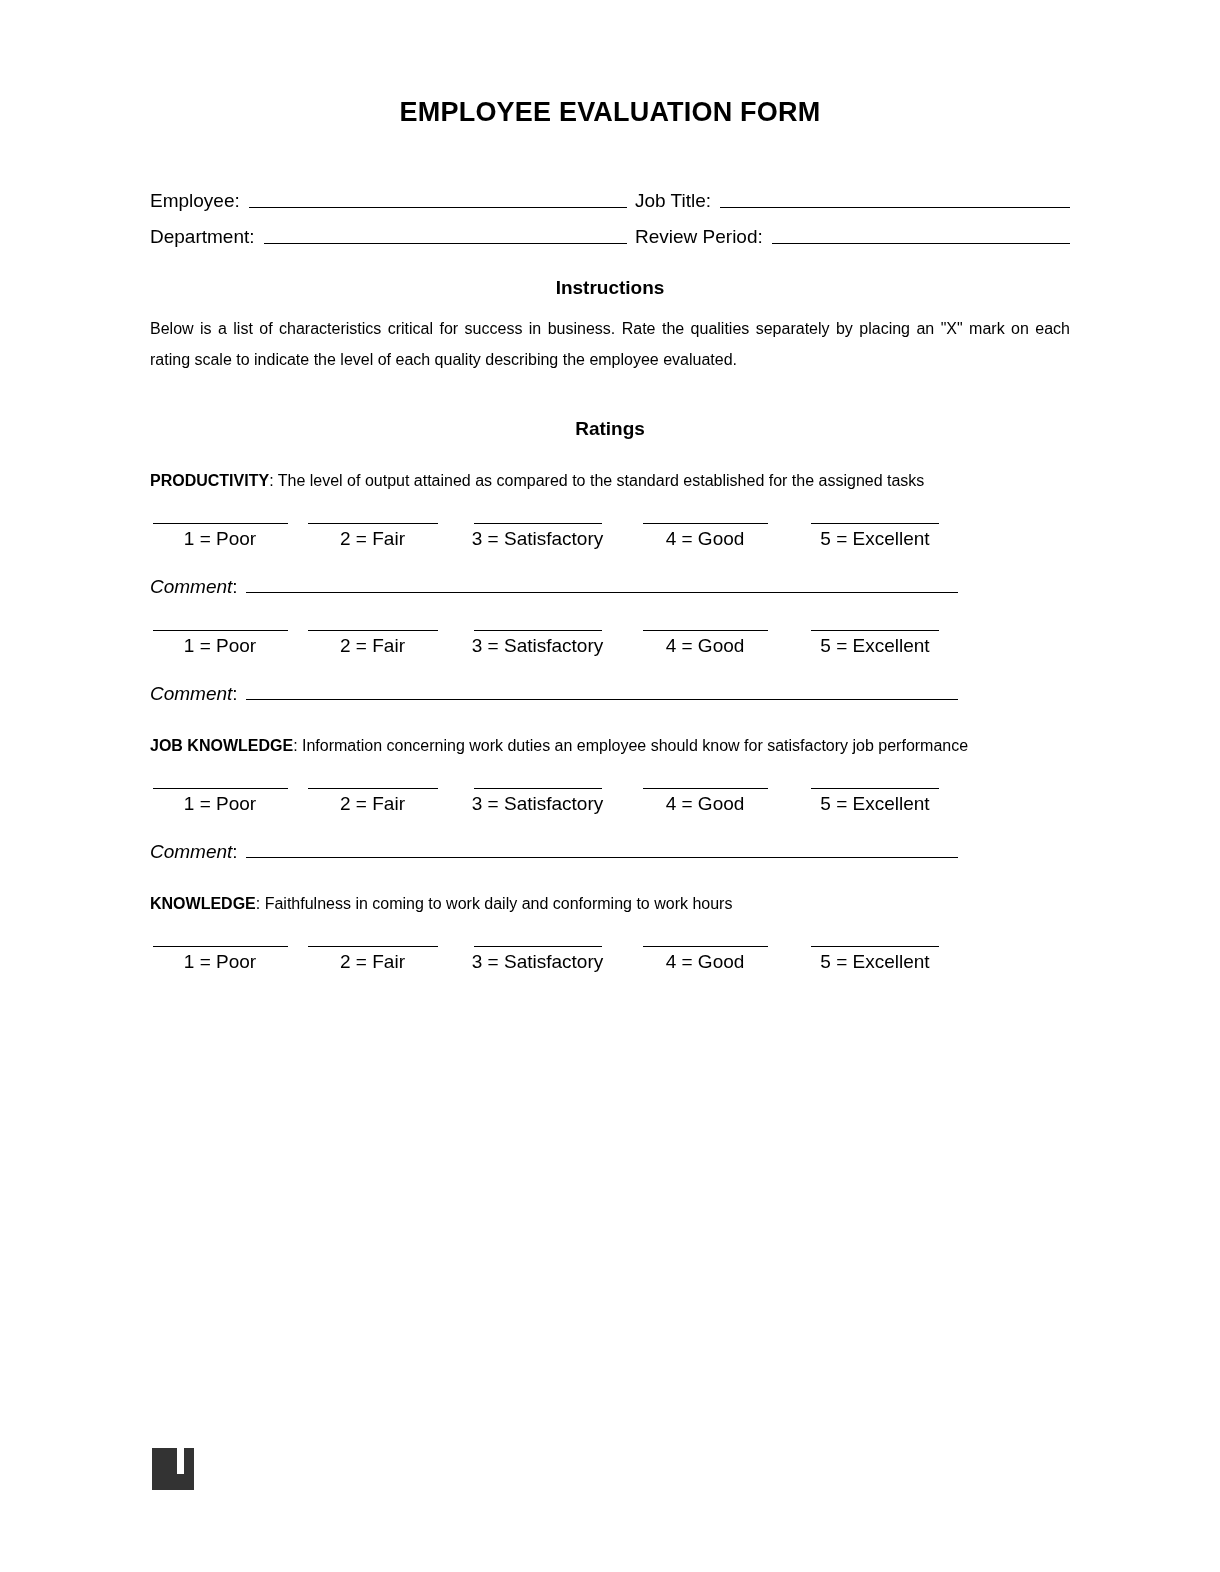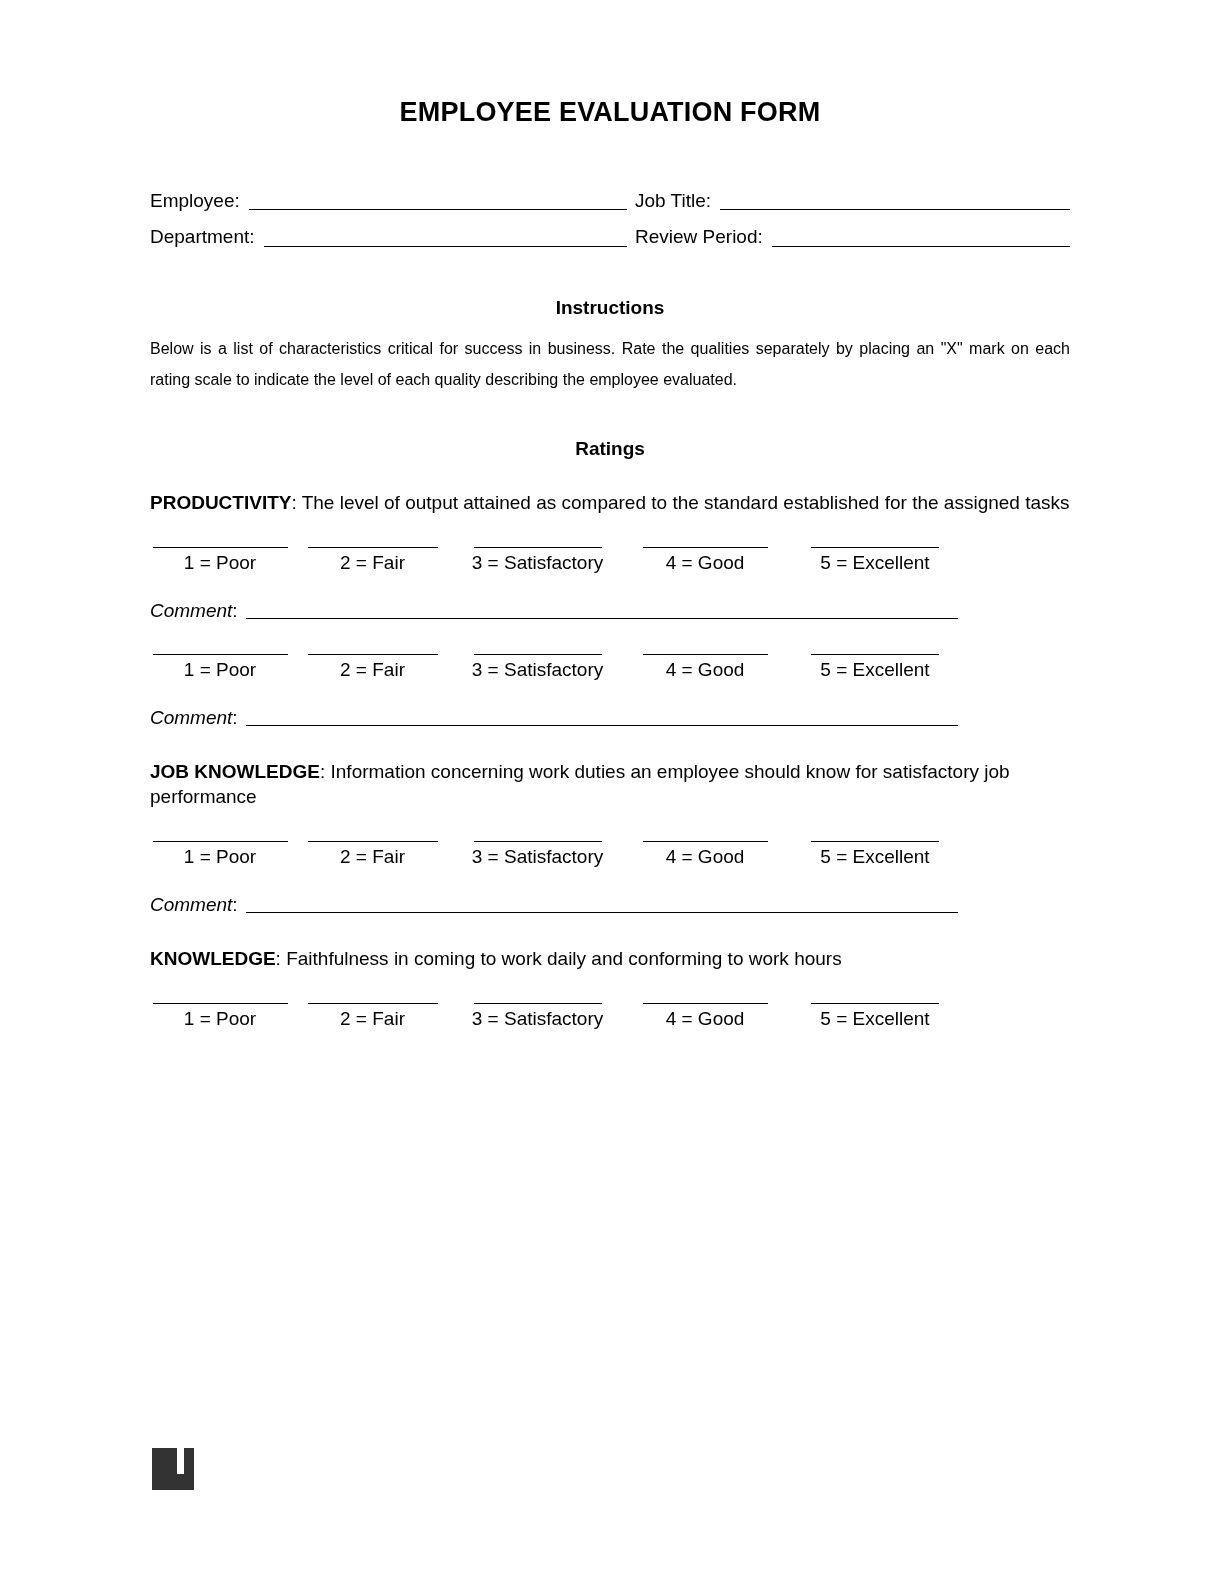--- a/index.html
+++ b/index.html
@@ -39,21 +39,21 @@
   .header-fields {
     margin-top: 62px;
   }
   .field-row {
     display: flex;
     align-items: baseline;
     margin-bottom: 14px;
   }
   .field-col {
     display: flex;
-    align-items: center;
+    align-items: flex-start;
     font-size: 19px;
     line-height: 1.2;
   }
   .field-col.left  { width: 485px; flex: 0 0 485px; }
   .field-col.right { flex: 1 1 auto; }
   .field-label {
     white-space: nowrap;
     font-size: 19px;
   }
   .field-blank {
@@ -67,35 +67,35 @@
   .field-row.full .field-blank { margin-right: 0; }
   .field-col.right .field-blank { margin-right: 0; }
 
   
   .section-heading {
     text-align: center;
     font-size: 19px;
     font-weight: bold;
     margin: 0;
   }
-  .instructions-heading { margin-top: 48px; }
+  .instructions-heading { margin-top: 28px; }
   .instructions-body {
     font-size: 16px;
     line-height: 1.95;
     text-align: justify;
     text-align-last: left;
     margin-top: 14px;
   }
   .ratings-heading { margin-top: 42px; }
 
   
   .rating-block { margin-top: 30px; }
   .rating-block:first-of-type { margin-top: 34px; }
   .criterion {
-    font-size: 19px;
+    font-size: 16px;
     line-height: 1.32;
     margin: 0;
   }
   .criterion .crit-name { font-weight: bold; }
 
   .scale {
     display: flex;
     margin-top: 32px;
   }
   .scale-item {
@@ -114,21 +114,21 @@
   .scale-item.s4 { width: 170px; }
   .scale-item.s5 { width: 170px; }
   .scale-item.s1 .scale-blank { width: 135px; }
   .scale-item.s2 .scale-blank { width: 130px; }
   .scale-item.s3 .scale-blank { width: 128px; }
   .scale-item.s4 .scale-blank { width: 125px; }
   .scale-item.s5 .scale-blank { width: 128px; }
 
   .comment-row {
     display: flex;
-    align-items: center;
+    align-items: flex-start;
     margin-top: 26px;
     padding-right: 112px;
   }
   .comment-label {
     font-size: 19px;
     font-style: italic;
     white-space: nowrap;
   }
   .comment-label .colon { font-style: normal; }
   .comment-blank {

